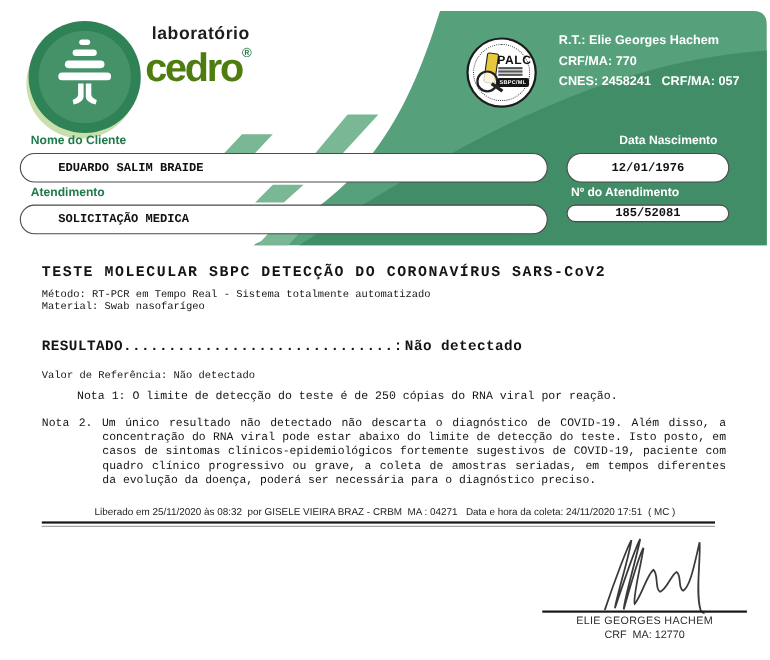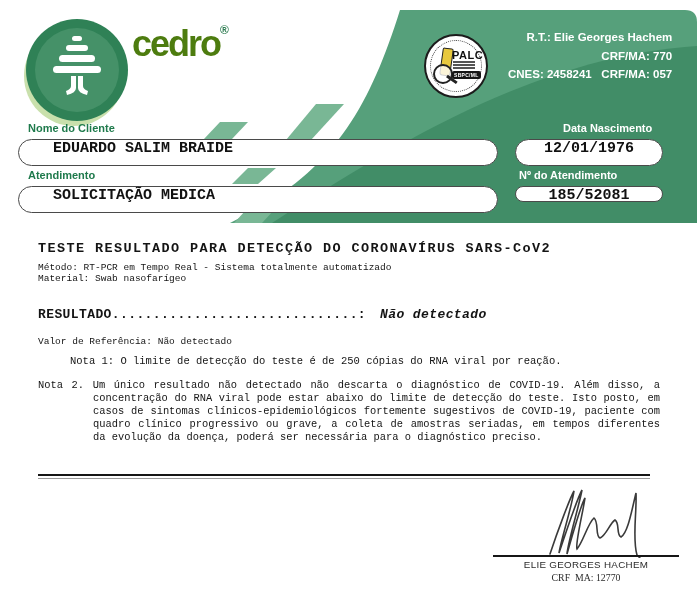--- a/index.html
+++ b/index.html
@@ -1,19 +1,19 @@
 <!DOCTYPE html>
 <html><head>
 <meta charset="utf-8">
 <style>
   html,body{margin:0;padding:0;background:#f2f2f2;}
   .page{position:relative;width:700px;height:600px;background:#ffffff;overflow:hidden;
         font-family:"Liberation Sans",sans-serif;}
   .abs{position:absolute;}
-  .ws-pre{white-space:pre;text-align:right;}
+  .ws-pre{white-space:pre;}
 
   
   .header-svg{position:absolute;left:0;top:0;width:700px;height:228px;}
 
   .logo-wrap{position:absolute;left:22px;top:16px;width:300px;height:112px;}
   .logo-circle-svg{position:absolute;left:0;top:0;width:110px;height:112px;}
   .logo-text{position:absolute;left:110px;top:6px;width:190px;}
   .lab-word{display:block;font-size:16px;font-weight:bold;color:#1d1d1b;letter-spacing:.5px;margin-left:6px;}
   .brand-word{display:inline-block;font-size:36px;line-height:44px;font-weight:bold;color:#4d7c0f;letter-spacing:-2px;}
   .brand-reg{font-size:12px;color:#2e7d52;font-weight:bold;vertical-align:22px;}
@@ -29,43 +29,43 @@
   .seal-lines div{height:1.5px;background:#555;margin-bottom:1.5px;}
   .seal-sub{position:absolute;left:28px;top:37px;background:#151515;color:#fff;font-size:5px;font-weight:bold;
             padding:1px 2px;border-radius:2px;letter-spacing:.3px;}
 
   .header-info{position:absolute;left:508px;top:28px;color:#ffffff;font-weight:bold;font-size:11.5px;line-height:18.5px;}
 
   
   .field-label-left{position:absolute;font-size:11px;font-weight:bold;color:#1f7a4c;}
   .field-label-right{position:absolute;font-size:11px;font-weight:bold;color:#ffffff;}
   .pill{position:absolute;background:#ffffff;border:1.5px solid #4a4a4a;border-radius:14px;box-sizing:border-box;
-        font-family:"Liberation Mono",monospace;font-weight:bold;font-size:15px;color:#111;
-        display:flex;}
+        font-family:"Liberation Mono",monospace;font-weight:bold;font-size:11px;color:#111;
+        display:flex;align-items:center;}
   .pill-left{padding-left:34px;}
   .pill-right{justify-content:center;}
 
   
   .mono{font-family:"Liberation Mono",monospace;color:#141414;}
   .rpt-title{left:38px;top:241px;font-size:13.5px;font-weight:bold;letter-spacing:1.4px;}
   .rpt-method{left:38px;top:262px;font-size:9.5px;line-height:11px;}
   .rpt-result{left:38px;top:307px;font-size:13px;font-weight:bold;letter-spacing:.4px;}
-  .rpt-result .val{margin-left:14px;font-style:italic;}
+  .rpt-result .val{margin-left:2px;}
   .rpt-ref{left:38px;top:336px;font-size:9.5px;}
   .rpt-note1{left:38px;top:355px;font-size:10.5px;margin-left:32px;}
   .rpt-note2{left:38px;top:379px;width:622px;font-size:10.4px;line-height:13px;
              text-align:justify;padding-left:55px;text-indent:-55px;box-sizing:border-box;}
 
   
   .release-line{left:0;top:460px;width:700px;text-align:center;font-size:9px;color:#222;}
   .footer-rule{left:38px;top:474px;width:612px;height:2px;border-top:2.5px solid #161616;border-bottom:1px solid #9a9a9a;}
   .sig-svg{position:absolute;left:520px;top:482px;width:140px;height:76px;}
   .sig-line{left:493px;top:555px;width:186px;height:2px;background:#161616;}
   .sig-name{left:493px;top:559px;width:186px;text-align:center;font-size:9.8px;color:#2b2b2b;letter-spacing:.3px;}
-  .sig-reg{left:493px;top:572px;width:186px;text-align:center;font-size:9.8px;color:#2b2b2b;font-family:Liberation Serif, serif;}
+  .sig-reg{left:493px;top:572px;width:186px;text-align:center;font-size:9.8px;color:#2b2b2b;}
 </style>
 </head>
 <body>
 
 <div class="page">
 
   <svg class="header-svg" viewBox="0 0 700 228" aria-hidden="true">
     <path d="M400 10 H685 Q697 10 697 22 V223 H230 C330 176 368 112 400 10 Z" fill="#56a07b"></path>
     <path d="M697 46 C552 56 425 124 272 223 H697 Z" fill="#418d67"></path>
     <polygon points="316,104 344,104 300,152 276,152" fill="#79b795"></polygon>
@@ -82,20 +82,21 @@
       <g fill="#ffffff">
         <rect x="50" y="20" width="10" height="5" rx="2.5"></rect>
         <rect x="44" y="29" width="22" height="6" rx="3"></rect>
         <rect x="37" y="39" width="36" height="7" rx="3.5"></rect>
         <rect x="31" y="50" width="48" height="7" rx="3.5"></rect>
         <path d="M49 60 h5 v12 q0 5 -9 7 l-1 -4 q5 -2 5 -5 Z"></path>
         <path d="M61 60 h-5 v12 q0 5 9 7 l1 -4 q-5 -2 -5 -5 Z"></path>
       </g>
     </svg>
     <div class="logo-text">
+      <span class="lab-word">laboratório</span>
       <span class="brand-word">cedro</span><sup class="brand-reg">®</sup>
     </div>
   </div>
 
   <div class="seal">
     <div class="seal-outer"></div>
     <div class="seal-inner"></div>
     <div class="seal-tube"></div>
     <div class="seal-lens"></div>
     <div class="seal-handle"></div>
@@ -127,37 +128,38 @@
   <div class="field-label-right abs" style="left:519px;top:122px;padding-left:44px;">Data Nascimento</div>
   <div class="pill pill-right" style="left:515px;top:139px;width:148px;height:27px;">
     <span>12/01/1976</span>
   </div>
 
   <div class="field-label-right abs" style="left:519px;top:169px;">Nº do Atendimento</div>
   <div class="pill pill-right" style="left:515px;top:186px;width:148px;height:16px;">
     <span>185/52081</span>
   </div>
 
-  <div class="abs mono rpt-title">TESTE RESULTADO PARA DETECÇÃO DO CORONAVÍRUS SARS-CoV2</div>
+  <div class="abs mono rpt-title">TESTE MOLECULAR SBPC DETECÇÃO DO CORONAVÍRUS SARS-CoV2</div>
 
   <div class="abs mono rpt-method">
     <div>Método: RT-PCR em Tempo Real - Sistema totalmente automatizado</div>
     <div>Material: Swab nasofarígeo</div>
   </div>
 
   <div class="abs mono rpt-result">
     <span class="ws-pre">RESULTADO..............................:</span><span class="val">Não detectado</span>
   </div>
 
   <div class="abs mono rpt-ref">Valor de Referência: Não detectado</div>
 
   <div class="abs mono rpt-note1">Nota 1: O limite de detecção do teste é de 250 cópias do RNA viral por reação.</div>
 
   <div class="abs mono rpt-note2">Nota 2. Um único resultado não detectado não descarta o diagnóstico de COVID-19. Além disso, a concentração do RNA viral pode estar abaixo do limite de detecção do teste. Isto posto, em casos de sintomas clínicos-epidemiológicos fortemente sugestivos de COVID-19, paciente com quadro clínico progressivo ou grave, a coleta de amostras seriadas, em tempos diferentes da evolução da doença, poderá ser necessária para o diagnóstico preciso.</div>
 
+  <div class="abs release-line ws-pre">Liberado em 25/11/2020 às 08:32  por GISELE VIEIRA BRAZ - CRBM  MA : 04271   Data e hora da coleta: 24/11/2020 17:51  ( MC )</div>
   <div class="abs footer-rule"></div>
 
   <svg class="sig-svg" viewBox="0 0 140 76" aria-hidden="true">
     <path d="M30 72 C38 48 50 16 54 9 C52 24 41 58 39 71 C44 56 58 15 62 8 C59 24 48 60 47 72 C51 58 61 22 65 16 C63 30 55 62 57 67 C63 60 68 41 74 36 C79 40 75 54 80 56 C86 54 90 41 95 38 C100 41 96 53 101 55 C108 51 112 27 116 11 C117 29 112 57 117 73 L120 76" fill="none" stroke="#3a3a3a" stroke-width="1.6" stroke-linecap="round"></path>
   </svg>
   <div class="abs sig-line"></div>
   <div class="abs sig-name">ELIE GEORGES HACHEM</div>
   <div class="abs sig-reg ws-pre">CRF  MA: 12770</div>
 
 </div>

